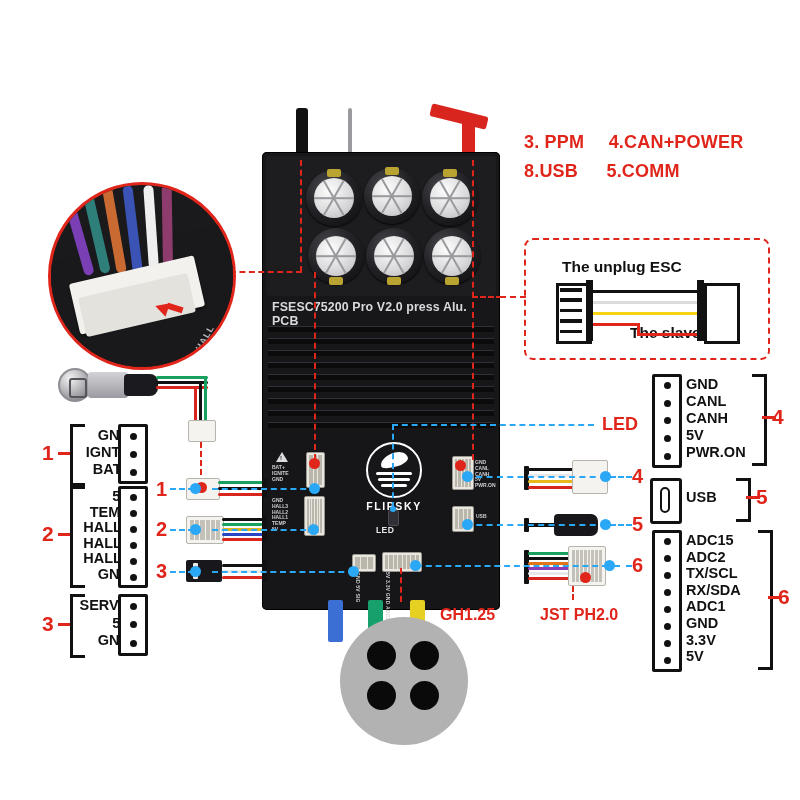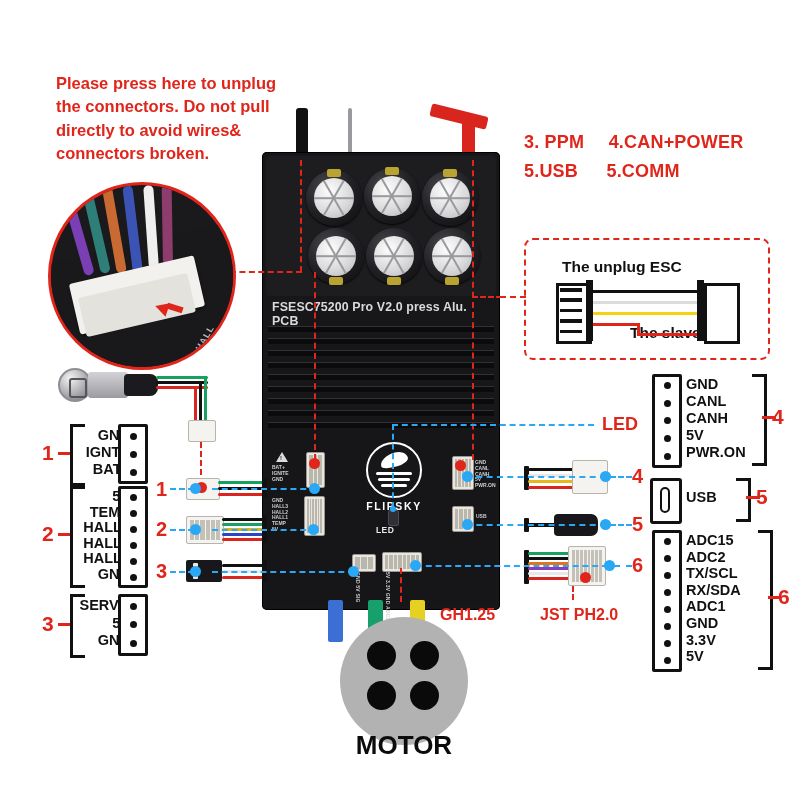--- a/index.html
+++ b/index.html
@@ -132,23 +132,20 @@
        border:2px solid #55555c;border-radius:3px;}
   #pwr-barrel{left:88px;top:372px;width:40px;height:26px;background:linear-gradient(#d3d3d7,#9a9aa0);
        border-radius:3px;}
   #pwr-boot{left:124px;top:374px;width:34px;height:22px;background:#1b1b1f;border-radius:4px 8px 8px 4px;}
 </style>
 </head>
 <body>
 
 <div id="stage">
 
-  <div class="abs note" style="left:56px;top:72px;width:248px;">
-    <div>Please press here to unplug the connectors. Do not pull directly to avoid wires&amp; connectors broken.</div>
-  </div>
 
 
   <div class="abs batwire" style="left:296px;top:108px;width:12px;height:52px;background:#111;"></div>
   <div class="abs batwire" style="left:348px;top:108px;width:4px;height:52px;background:#9a9a9e;"></div>
   <div class="abs batwire" style="left:430px;top:110px;width:58px;height:13px;background:#d8261f;transform:rotate(14deg);"></div>
   <div class="abs batwire" style="left:462px;top:120px;width:13px;height:44px;background:#d8261f;"></div>
 
   <div class="abs" id="esc-body"></div>
   <div class="abs" id="esc-top-plate"></div>
 
@@ -297,30 +294,29 @@
 
   <div class="abs motorwire" style="left:328px;top:600px;width:15px;height:42px;background:#3b6fd4;"></div>
   <div class="abs motorwire" style="left:368px;top:600px;width:15px;height:40px;background:#17a06b;"></div>
   <div class="abs motorwire" style="left:410px;top:600px;width:15px;height:36px;background:#e6d021;"></div>
   <div class="abs" id="motor-circle">
     <div class="mhole" style="left:27px;top:24px;"></div>
     <div class="mhole" style="left:70px;top:24px;"></div>
     <div class="mhole" style="left:27px;top:64px;"></div>
     <div class="mhole" style="left:70px;top:64px;"></div>
   </div>
-  <div class="abs" id="motor-label">MOTOR</div>
 
   <div class="abs legend" style="left:524px;top:128px;width:262px;">
     <div>
       <span>3. PPM</span>
       <span style="display:inline-block;width:14px;"></span>
       <span>4.CAN+POWER</span>
     </div>
     <div>
-      <span>5.USB</span>
+      <span>8.USB</span>
       <span style="display:inline-block;width:18px;"></span>
       <span>5.COMM</span>
     </div>
   </div>
 
   <div class="abs" id="dual-box"></div>
   <div class="abs escword" style="left:562px;top:258px;">The unplug ESC</div>
   <div class="abs escword" style="left:630px;top:324px;">The slave ESC</div>
 
   <div class="abs esc-shell" style="left:556px;top:283px;width:30px;height:55px;"></div>

